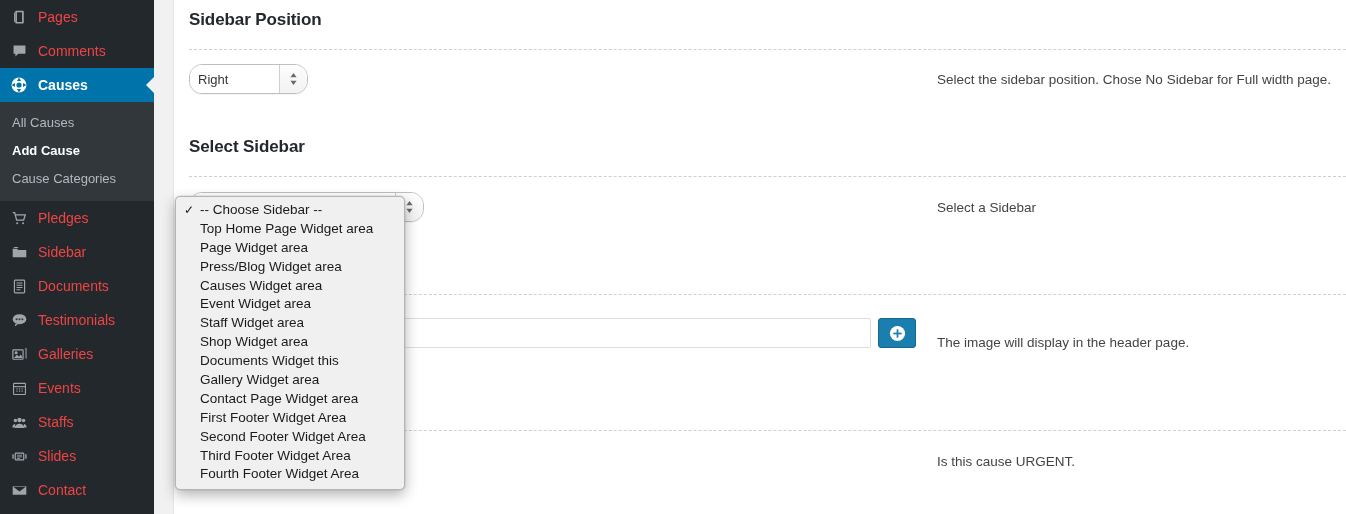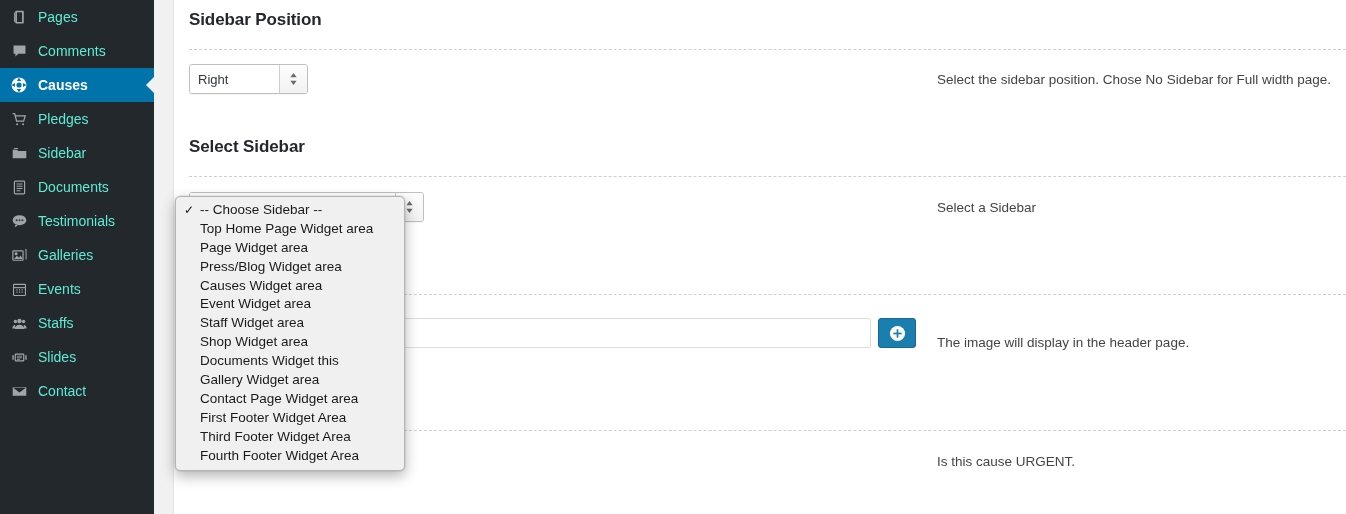--- a/index.html
+++ b/index.html
@@ -20,21 +20,21 @@
     width: 154px; height: 514px;
     background: #23282d;
     color: #eee;
   }
   .menu-item {
     position: relative;
     display: flex; align-items: center;
     height: 34px;
     padding-left: 9px;
     font-size: 14px;
-    color: #5eead4;
+    color: #ef4444;
     cursor: pointer;
     white-space: nowrap;
   }
   .menu-item .mi-icon {
     width: 20px; height: 20px;
     margin-right: 9px;
     display: flex; align-items: center; justify-content: center;
     color: #a0a5aa;
     flex: 0 0 20px;
   }
@@ -110,21 +110,21 @@
     white-space: nowrap;
   }
 
   
   .sel {
     position: absolute;
     display: flex;
     height: 30px;
     background: #fff;
     border: 1px solid #bfbfbf;
-    border-radius: 3px;
+    border-radius: 13px;
     box-shadow: 0 1px 0 rgba(0,0,0,0.04);
     overflow: hidden;
     cursor: pointer;
   }
   .sel .sel-val {
     flex: 1 1 auto;
     display: flex; align-items: center;
     padding: 0 8px;
     font-size: 13px;
     color: #32373c;
@@ -225,20 +225,25 @@
         <svg width="18" height="18" viewBox="0 0 20 20">
             <circle cx="10" cy="10" r="8.3" fill="currentColor"></circle>
             <circle cx="10" cy="10" r="2.9" fill="#0073aa"></circle>
             <path d="M10 1.7 L12.3 5.6 L7.7 5.6 Z M10 18.3 L7.7 14.4 L12.3 14.4 Z M1.7 10 L5.6 7.7 L5.6 12.3 Z M18.3 10 L14.4 12.3 L14.4 7.7 Z" fill="#0073aa"></path>
           </svg>
       </span>
       <span>Causes</span>
       <span class="arrow"></span>
     </div>
 
+    <div id="submenu">
+      <span class="sub-item">All Causes</span>
+      <span class="sub-item current">Add Cause</span>
+      <span class="sub-item">Cause Categories</span>
+    </div>
 
     <div class="menu-item">
       <span class="mi-icon">
         <svg width="17" height="17" viewBox="0 0 20 20" fill="none" stroke="currentColor" stroke-width="1.5">
             <path d="M2 3h2.3l2.3 9h8.2l2-6.2H5.2"></path>
             <circle cx="7.3" cy="15.7" r="1.2" fill="currentColor" stroke="none"></circle>
             <circle cx="14.2" cy="15.7" r="1.2" fill="currentColor" stroke="none"></circle>
           </svg>
       </span>
       <span>Pledges</span>
@@ -395,17 +400,18 @@
       <div class="dd-item"><span>Page Widget area</span></div>
       <div class="dd-item"><span>Press/Blog Widget area</span></div>
       <div class="dd-item"><span>Causes Widget area</span></div>
       <div class="dd-item"><span>Event Widget area</span></div>
       <div class="dd-item"><span>Staff Widget area</span></div>
       <div class="dd-item"><span>Shop Widget area</span></div>
       <div class="dd-item"><span>Documents Widget this</span></div>
       <div class="dd-item"><span>Gallery Widget area</span></div>
       <div class="dd-item"><span>Contact Page Widget area</span></div>
       <div class="dd-item"><span>First Footer Widget Area</span></div>
+      <div class="dd-item"><span>Second Footer Widget Area</span></div>
       <div class="dd-item"><span>Third Footer Widget Area</span></div>
       <div class="dd-item"><span>Fourth Footer Widget Area</span></div>
     </div>
 
 </div>
 
 </body></html>

